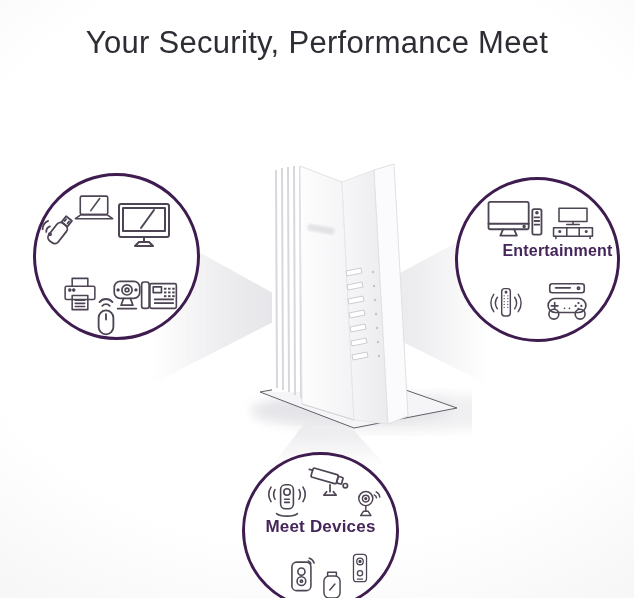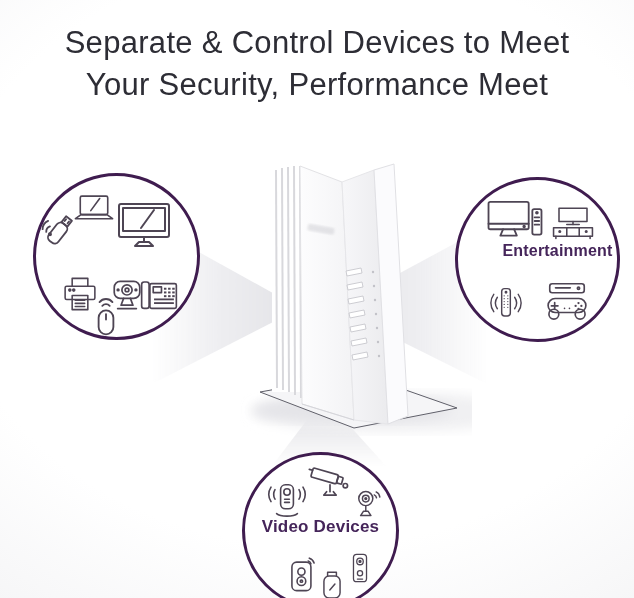--- a/index.html
+++ b/index.html
@@ -51,21 +51,20 @@
   .ic{position:absolute;color:#4e4554;}
   .ic svg{display:block;width:100%;height:100%;stroke:currentColor;fill:none;
           stroke-width:2;stroke-linecap:round;stroke-linejoin:round;}
 </style>
 </head>
 <body>
 
 <div class="canvas">
 
   <div class="title">
-    <div>Separate &amp; Control Devices to Meet</div>
     <div>Your Security, Performance Meet</div>
   </div>
 
   <div class="beam beam-left"></div>
   <div class="beam beam-right"></div>
   <div class="beam beam-down"></div>
 
   <div class="router">
     <svg viewBox="0 0 250 290" width="250" height="290">
       <defs>
@@ -321,21 +320,21 @@
       <svg viewBox="0 0 38 46">
           <circle cx="16" cy="13" r="9.5"></circle>
           <circle cx="16" cy="13" r="4.5"></circle>
           <circle cx="16" cy="13" r="1.2" fill="currentColor"></circle>
           <line x1="16" y1="22.5" x2="16" y2="30"></line>
           <path d="M9 36 H23 L19 30 H13 Z"></path>
           <path d="M30 4 A9 9 0 0 1 35 11"></path>
           <path d="M27.5 8 A5 5 0 0 1 30.5 12"></path>
         </svg>
     </div>
-    <div class="label">Video Devices</div>
+    <div class="label">Meet Devices</div>
     <div class="ic" style="left:44px;top:100px;width:28px;height:38px;">
       <svg viewBox="0 0 34 48">
           <rect x="3" y="9" width="24" height="36" rx="6"></rect>
           <circle cx="15" cy="21" r="4.5"></circle>
           <circle cx="15" cy="33" r="5.5"></circle>
           <circle cx="15" cy="33" r="1.5"></circle>
           <path d="M25 4 A9 9 0 0 1 31 10"></path>
           <path d="M23.5 7.5 A5 5 0 0 1 27 11"></path>
         </svg>
     </div>

